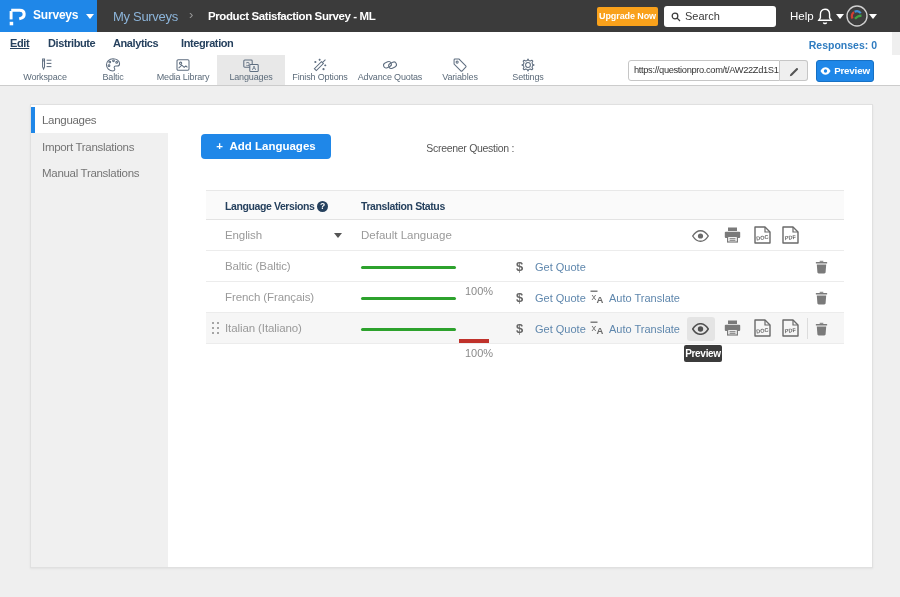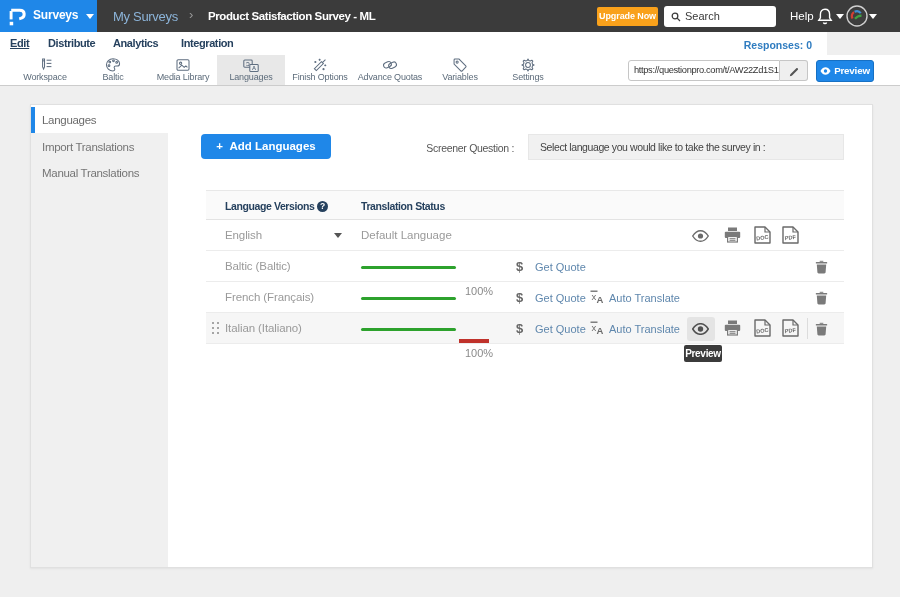--- a/index.html
+++ b/index.html
@@ -11,21 +11,21 @@
 #surveys { position:absolute; left:33px; top:8px; color:#fff; font-size:12px; font-weight:bold; letter-spacing:-0.2px; }
 .caretw { position:absolute; width:0; height:0; border-left:4px solid transparent; border-right:4px solid transparent; border-top:5px solid #fff; }
 #crumb1 { position:absolute; left:113px; top:9px; color:#8cb4d9; font-size:13px; letter-spacing:-0.3px; }
 #crumbgt { position:absolute; left:189px; top:7px; color:#999; font-size:13px; }
 #crumb2 { position:absolute; left:208px; top:10px; color:#fff; font-size:11.5px; font-weight:bold; letter-spacing:-0.4px; }
 #upgrade { position:absolute; left:597px; top:7px; width:61px; height:19px; background:#f9a11b; border-radius:2px; color:#fff; font-size:9px; font-weight:bold; text-align:center; line-height:19px; white-space:nowrap; letter-spacing:-0.1px; }
 #searchbox { position:absolute; left:664px; top:6px; width:112px; height:21px; background:#fff; border-radius:3px; }
 #searchbox span { position:absolute; left:21px; top:4px; font-size:11px; color:#3a3a3a; }
 #helptxt { position:absolute; left:790px; top:10px; color:#fff; font-size:11.5px; }
 
-#menurow { position:absolute; left:0; top:32px; width:827px; height:23px; background:#fff;padding-left:40px; }
+#menurow { position:absolute; left:0; top:32px; width:892px; height:23px; background:#fff;padding-left:40px; }
 #menurow .mi { position:absolute; top:5px; color:#26415e; font-size:11px; font-weight:bold; letter-spacing:-0.4px; }
 #responses { position:absolute; right:15px; top:7px; color:#2f7cc0; font-size:10.5px; font-weight:bold; }
 
 #toolbar { position:absolute; left:0; top:55px; width:900px; height:31px; background:#fff; border-bottom:1px solid #cccccc; }
 .tool { position:absolute; top:0; height:30px; }
 .tool .lbl { position:absolute; bottom:3px; left:-45px; right:-45px; text-align:center; font-size:9px; color:#5c6b7a; letter-spacing:-0.15px; white-space:nowrap; }
 .tool svg { position:absolute; top:3px; }
 #langtool { position:absolute; left:217px; top:0; width:68px; height:30px; background:#e8e8e8; }
 #urlgroup { position:absolute; left:628px; top:60px; width:180px; height:21px; }
 #urlinput { position:absolute; left:0; top:0; width:152px; height:21px; background:#fff; border:1px solid #c6c6c6; border-radius:3px 0 0 3px; font-size:9.3px; color:#333; line-height:19px; padding-left:5px; white-space:nowrap; letter-spacing:-0.35px; }
@@ -202,21 +202,20 @@
 <div id="content">
   <div id="card">
     <div id="sidebar">
       <div id="sbgray"></div>
       <div class="sbitem" id="sbactive">Languages</div>
       <div class="sbitem" style="top:29px">Import Translations</div>
       <div class="sbitem" style="top:55px">Manual Translations</div>
     </div>
     <div id="addbtn">+&nbsp;&nbsp;Add Languages</div>
     <div id="screenlbl">Screener Question :</div>
-    <div id="selectbox">Select language you would like to take the survey in :</div>
     <div id="tbl">
       <div class="trow" id="thead">
         <span class="h" style="left:19px">Language Versions <svg style="display:inline-block;vertical-align:-2px" width="11" height="11" viewBox="0 0 11 11">
               <circle cx="5.5" cy="5.5" r="5.5" fill="#26415e"></circle>
               <text x="5.5" y="8.3" font-size="8.5" font-weight="bold" fill="#fff" text-anchor="middle" font-family="Liberation Sans">?</text>
             </svg></span>
         <span class="h" style="left:155px">Translation Status</span>
       </div>
       <div class="trow" id="row-en">
         <span class="lname">English</span>

